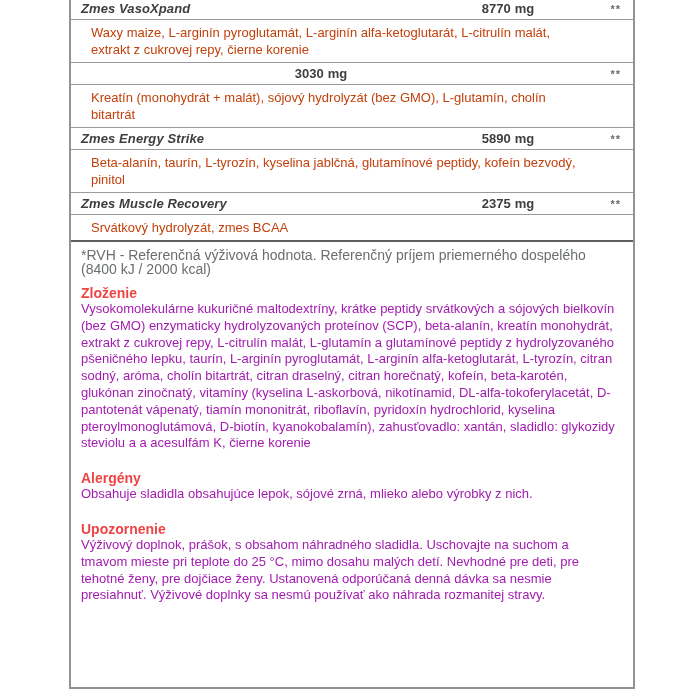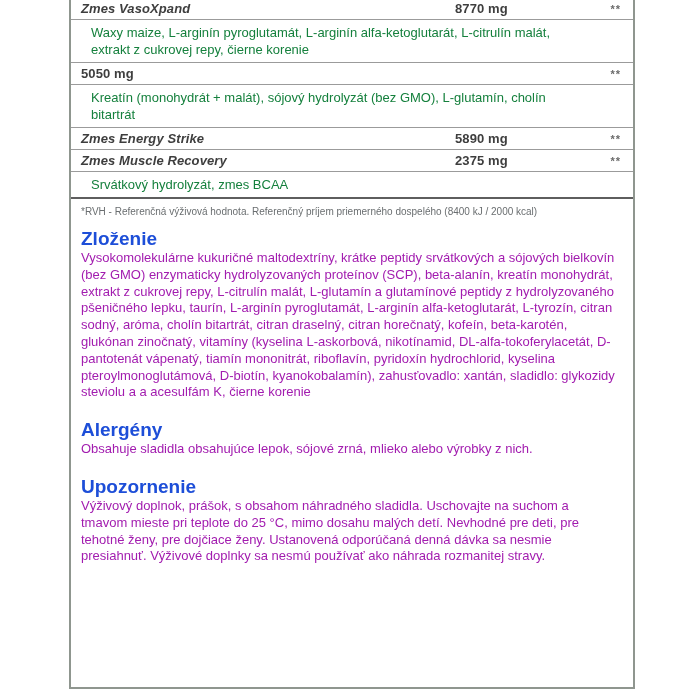--- a/index.html
+++ b/index.html
@@ -15,34 +15,34 @@
   }
   
   .hdr{
     display:flex;align-items:center;
     padding:3px 12px 3px 10px;
     border-bottom:1px solid #9b9b9b;
     font-size:13px;font-weight:bold;color:#3e3e3e;
     letter-spacing:.1px;
   }
   .hdr .bname{width:374px;flex:none;font-style:italic;}
-  .hdr .bamount{flex:1;text-align:left;}
+  .hdr .bamount{flex:1;text-align:center;}
   .hdr .bnote{width:60px;text-align:right;font-size:11px;color:#6a6a6a;letter-spacing:1px;}
   .desc{
     padding:4px 42px 4px 20px;
     border-bottom:1px solid #9b9b9b;
-    font-size:13px;line-height:17px;color:#15803d;
+    font-size:13px;line-height:17px;color:#c2410c;
   }
   .desc.last{border-bottom:2px solid #5e5e5e;}
   
   .footnotes{margin:6px 18px 0 10px;}
-  .fn{font-size:10px;line-height:14px;color:#6a6e70;margin:0 0 8px 0;max-width:520px;}
+  .fn{font-size:14px;line-height:14px;color:#6a6e70;margin:0 0 8px 0;max-width:520px;}
   
   .sec-h{
-    margin:9px 18px 0 10px;font-size:19px;font-weight:bold;color:#1d4ed8;
+    margin:9px 18px 0 10px;font-size:14px;font-weight:bold;color:#ef4444;
   }
   .sec-h.sp1{margin-top:18px;}
   .sec-p{
     margin:0 18px 0 10px;font-size:13px;line-height:16.8px;color:#a21caf;
     max-width:543px;
   }
 </style>
 </head>
 <body>
 
@@ -51,30 +51,31 @@
   <div>
 
     <div class="hdr">
       <span class="bname">Zmes VasoXpand</span>
       <span class="bamount">8770 mg</span>
       <span class="bnote">**</span>
     </div>
     <div class="desc">Waxy maize, L-arginín pyroglutamát, L-arginín alfa-ketoglutarát, L-citrulín malát, extrakt z cukrovej repy, čierne korenie</div>
 
     <div class="hdr">
-      <span class="bamount">5050 mg</span>
+      <span class="bamount">3030 mg</span>
       <span class="bnote">**</span>
     </div>
     <div class="desc">Kreatín (monohydrát + malát), sójový hydrolyzát (bez GMO), L-glutamín, cholín bitartrát</div>
 
     <div class="hdr">
       <span class="bname">Zmes Energy Strike</span>
       <span class="bamount">5890 mg</span>
       <span class="bnote">**</span>
     </div>
+    <div class="desc">Beta-alanín, taurín, L-tyrozín, kyselina jablčná, glutamínové peptidy, kofeín bezvodý, pinitol</div>
 
     <div class="hdr">
       <span class="bname">Zmes Muscle Recovery</span>
       <span class="bamount">2375 mg</span>
       <span class="bnote">**</span>
     </div>
     <div class="desc last">Srvátkový hydrolyzát, zmes BCAA</div>
 
   </div>
 

